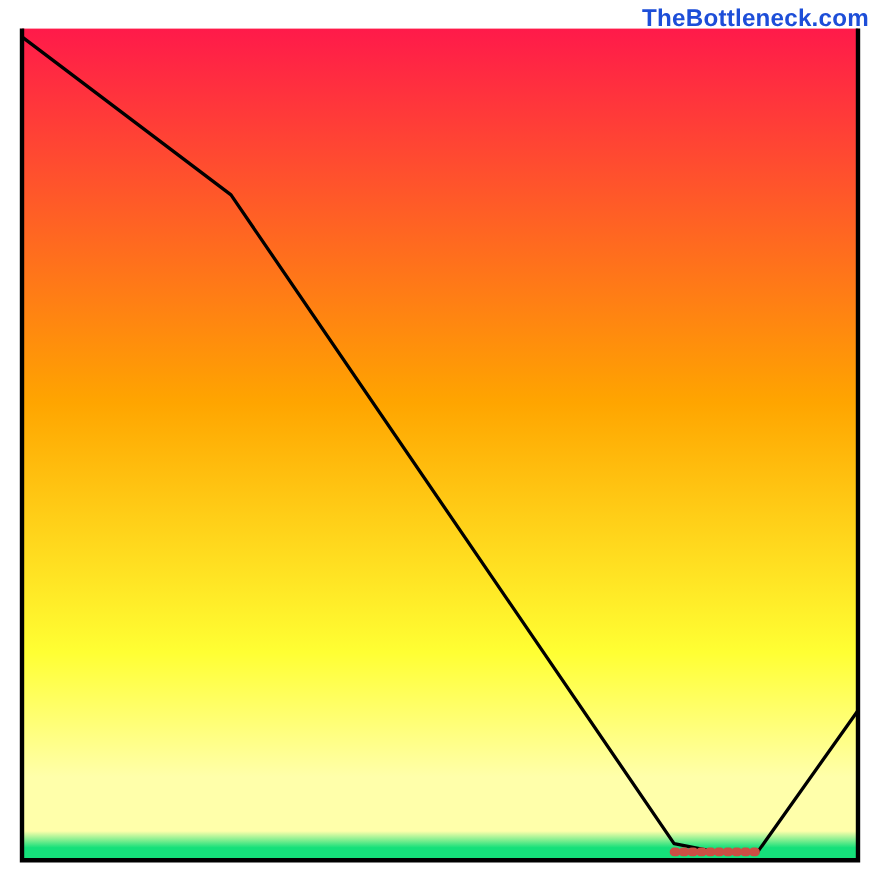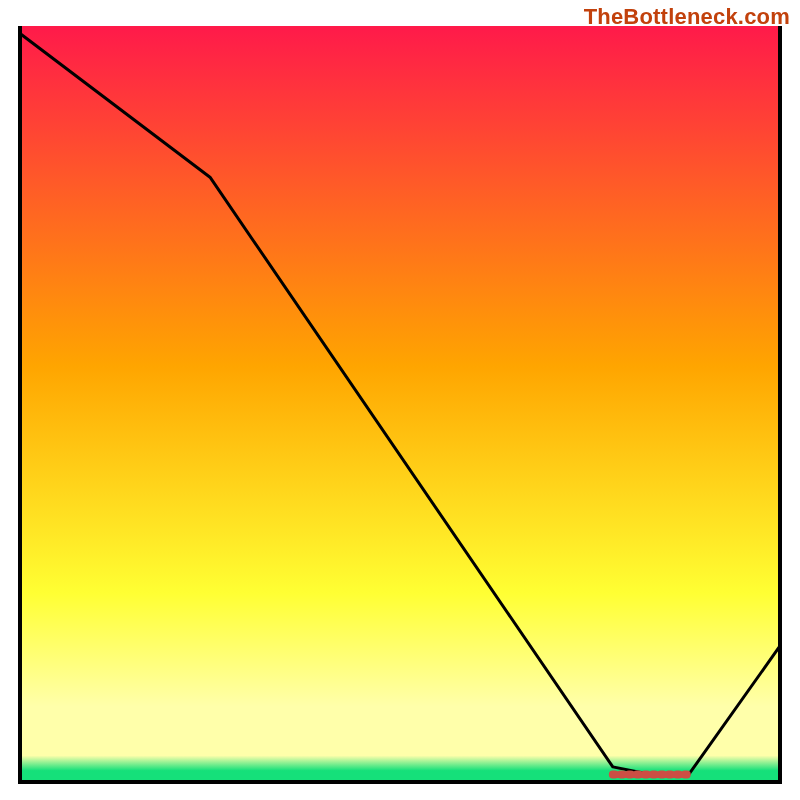--- a/index.html
+++ b/index.html
@@ -15,21 +15,21 @@
     position: relative;
     width: 800px;
     height: 800px;
   }
   .watermark {
     position: absolute;
     top: 4px;
     right: 10px;
     font-size: 22px;
     font-weight: 600;
-    color: #c2410c;
+    color: #1d4ed8;
     letter-spacing: 0.2px;
   }
   svg.plot {
     position: absolute;
     left: 0;
     top: 0;
   }
 </style>
 </head>
 <body>

